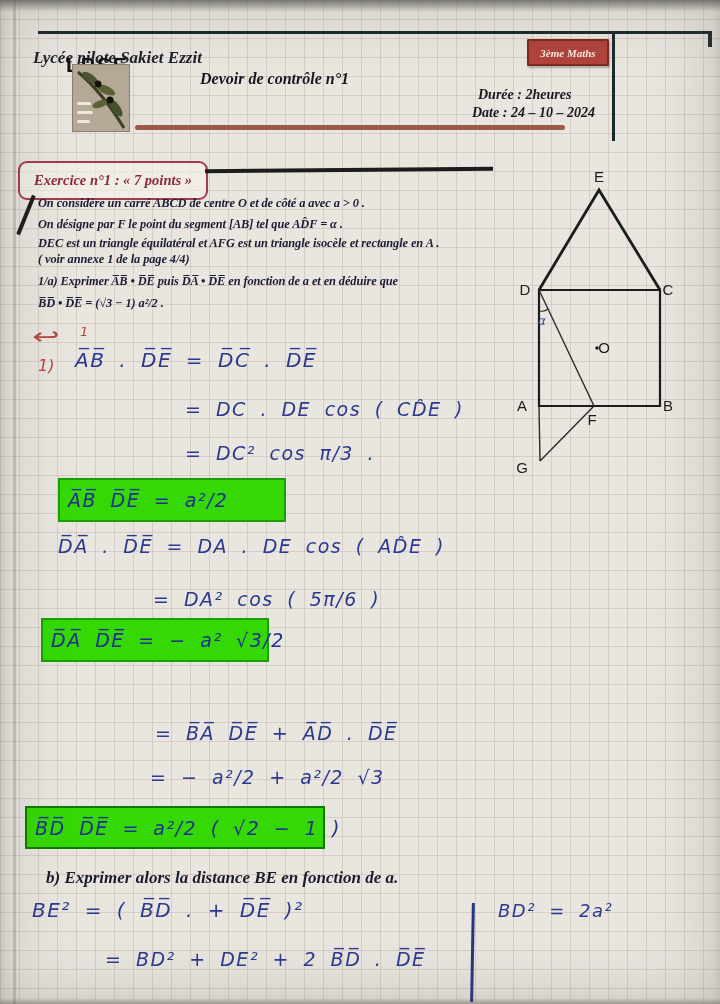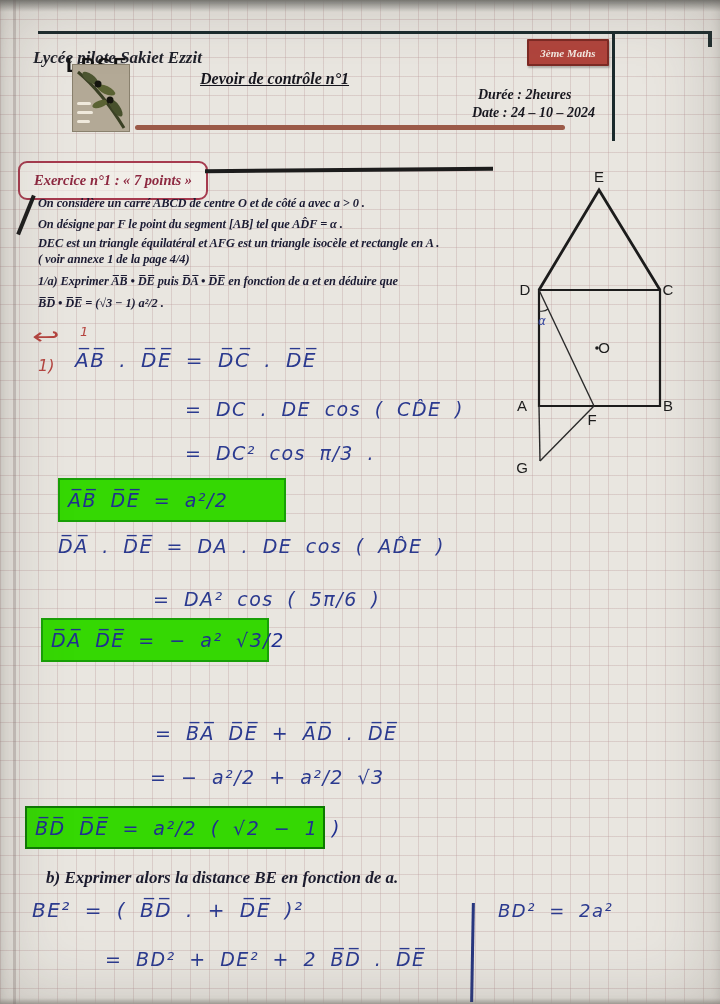--- a/index.html
+++ b/index.html
@@ -28,21 +28,21 @@
   .maroon-bar{position:absolute;left:135px;top:125px;width:430px;height:5px;background:#9b5a48;border-radius:3px;}
 
   .school{position:absolute;left:33px;top:36px;font-size:17px;font-style:italic;font-weight:700;color:#20222b;margin-top:12px;}
   .abbr{position:absolute;left:66px;top:53px;font-family:"Liberation Sans","DejaVu Sans",sans-serif;
     font-weight:700;font-size:21px;letter-spacing:2px;color:#141414;}
   .logo{position:absolute;left:72px;top:64px;width:58px;height:68px;}
   .badge{position:absolute;left:527px;top:39px;width:78px;height:23px;background:#b0443c;
     border:2px solid #7c2a24;border-radius:1px;color:#f3e8e0;font-size:11px;font-weight:700;
     font-style:italic;display:flex;align-items:center;justify-content:center;box-shadow:1px 2px 2px rgba(0,0,0,0.25);}
   .doctitle{position:absolute;left:200px;top:70px;font-size:16px;font-weight:700;font-style:italic;
-    color:#17171f;text-decoration:underline;}
+    color:#17171f;}
   .meta{position:absolute;font-size:14px;font-weight:700;font-style:italic;color:#17171f;}
   .duration{left:478px;top:87px;}
   .date{left:472px;top:105px;}
 
   
   .exo-box{position:absolute;left:18px;top:161px;width:186px;height:35px;border:2.5px solid #a63a4e;
     border-radius:9px;background:rgba(248,244,238,0.55);display:flex;align-items:center;justify-content:center;}
   .exo-box span{color:#8d2840;font-weight:700;font-style:italic;font-size:14.5px;white-space:nowrap;}
   .exo-line{position:absolute;left:205px;top:168px;width:288px;height:3.5px;background:#1c1c1c;transform:rotate(-0.5deg);}
   .slash-mark{position:absolute;left:24px;top:194px;width:3.5px;height:42px;background:#1c1c1c;transform:rotate(22deg);}

